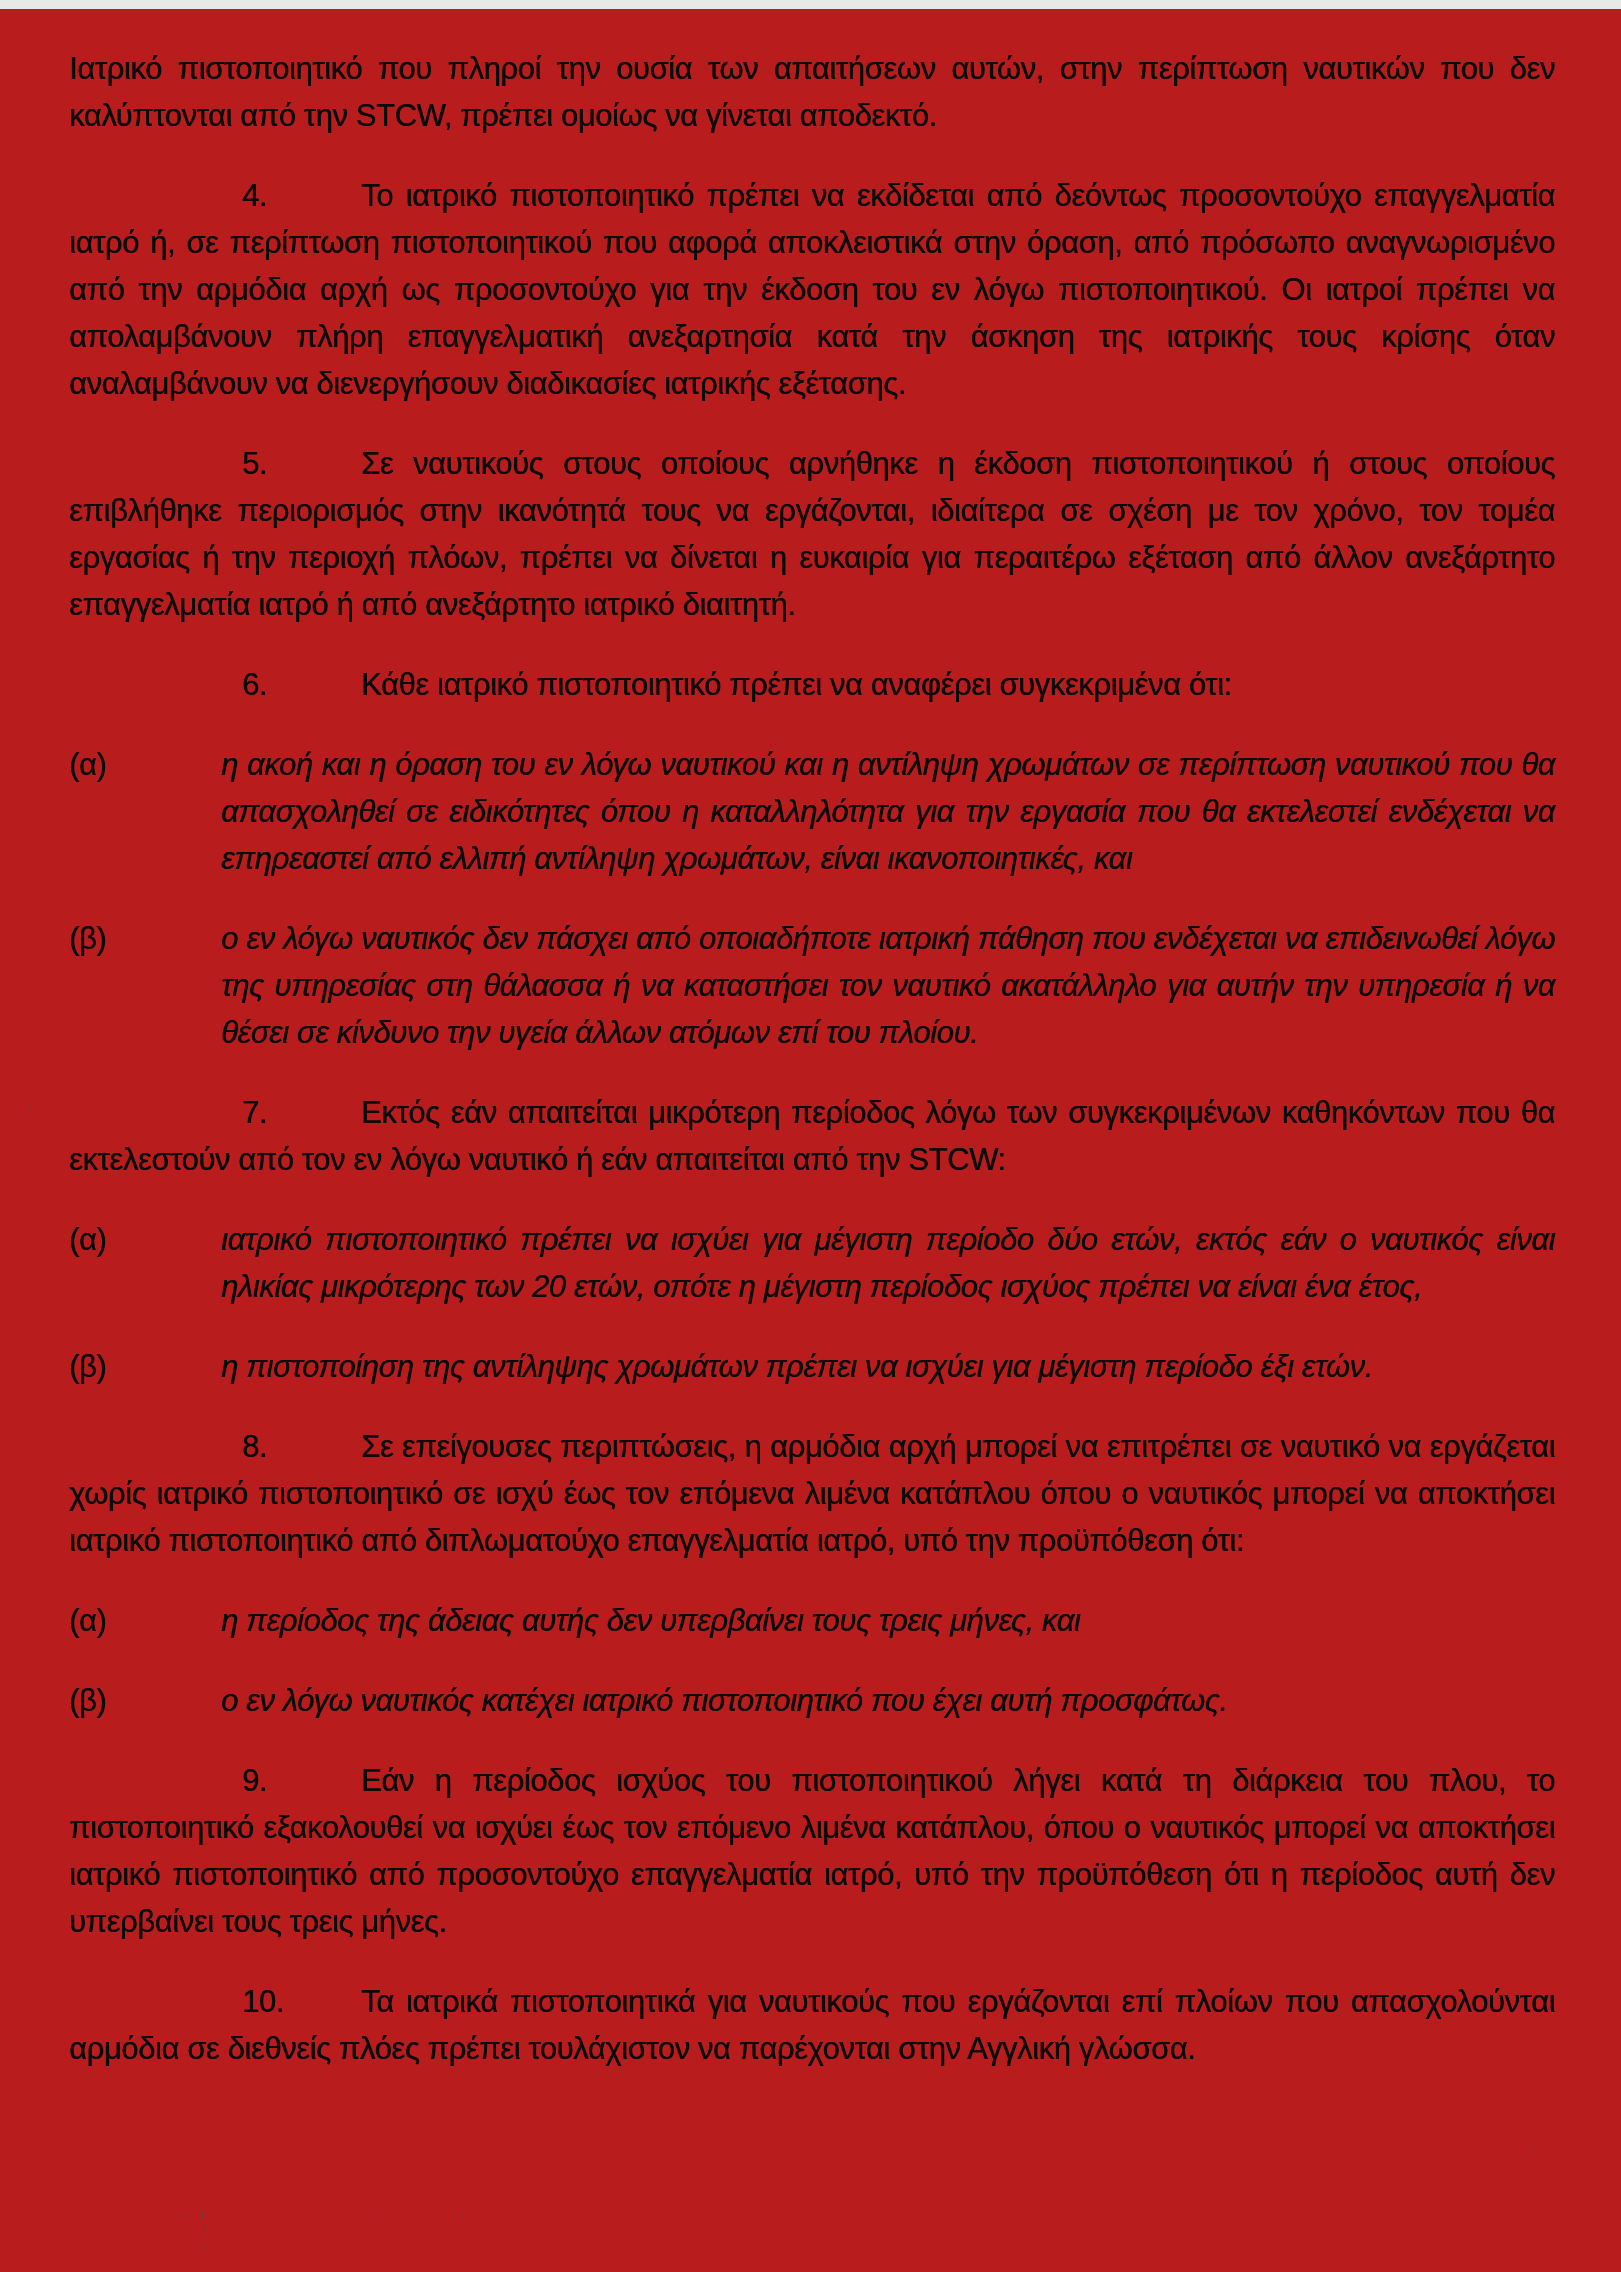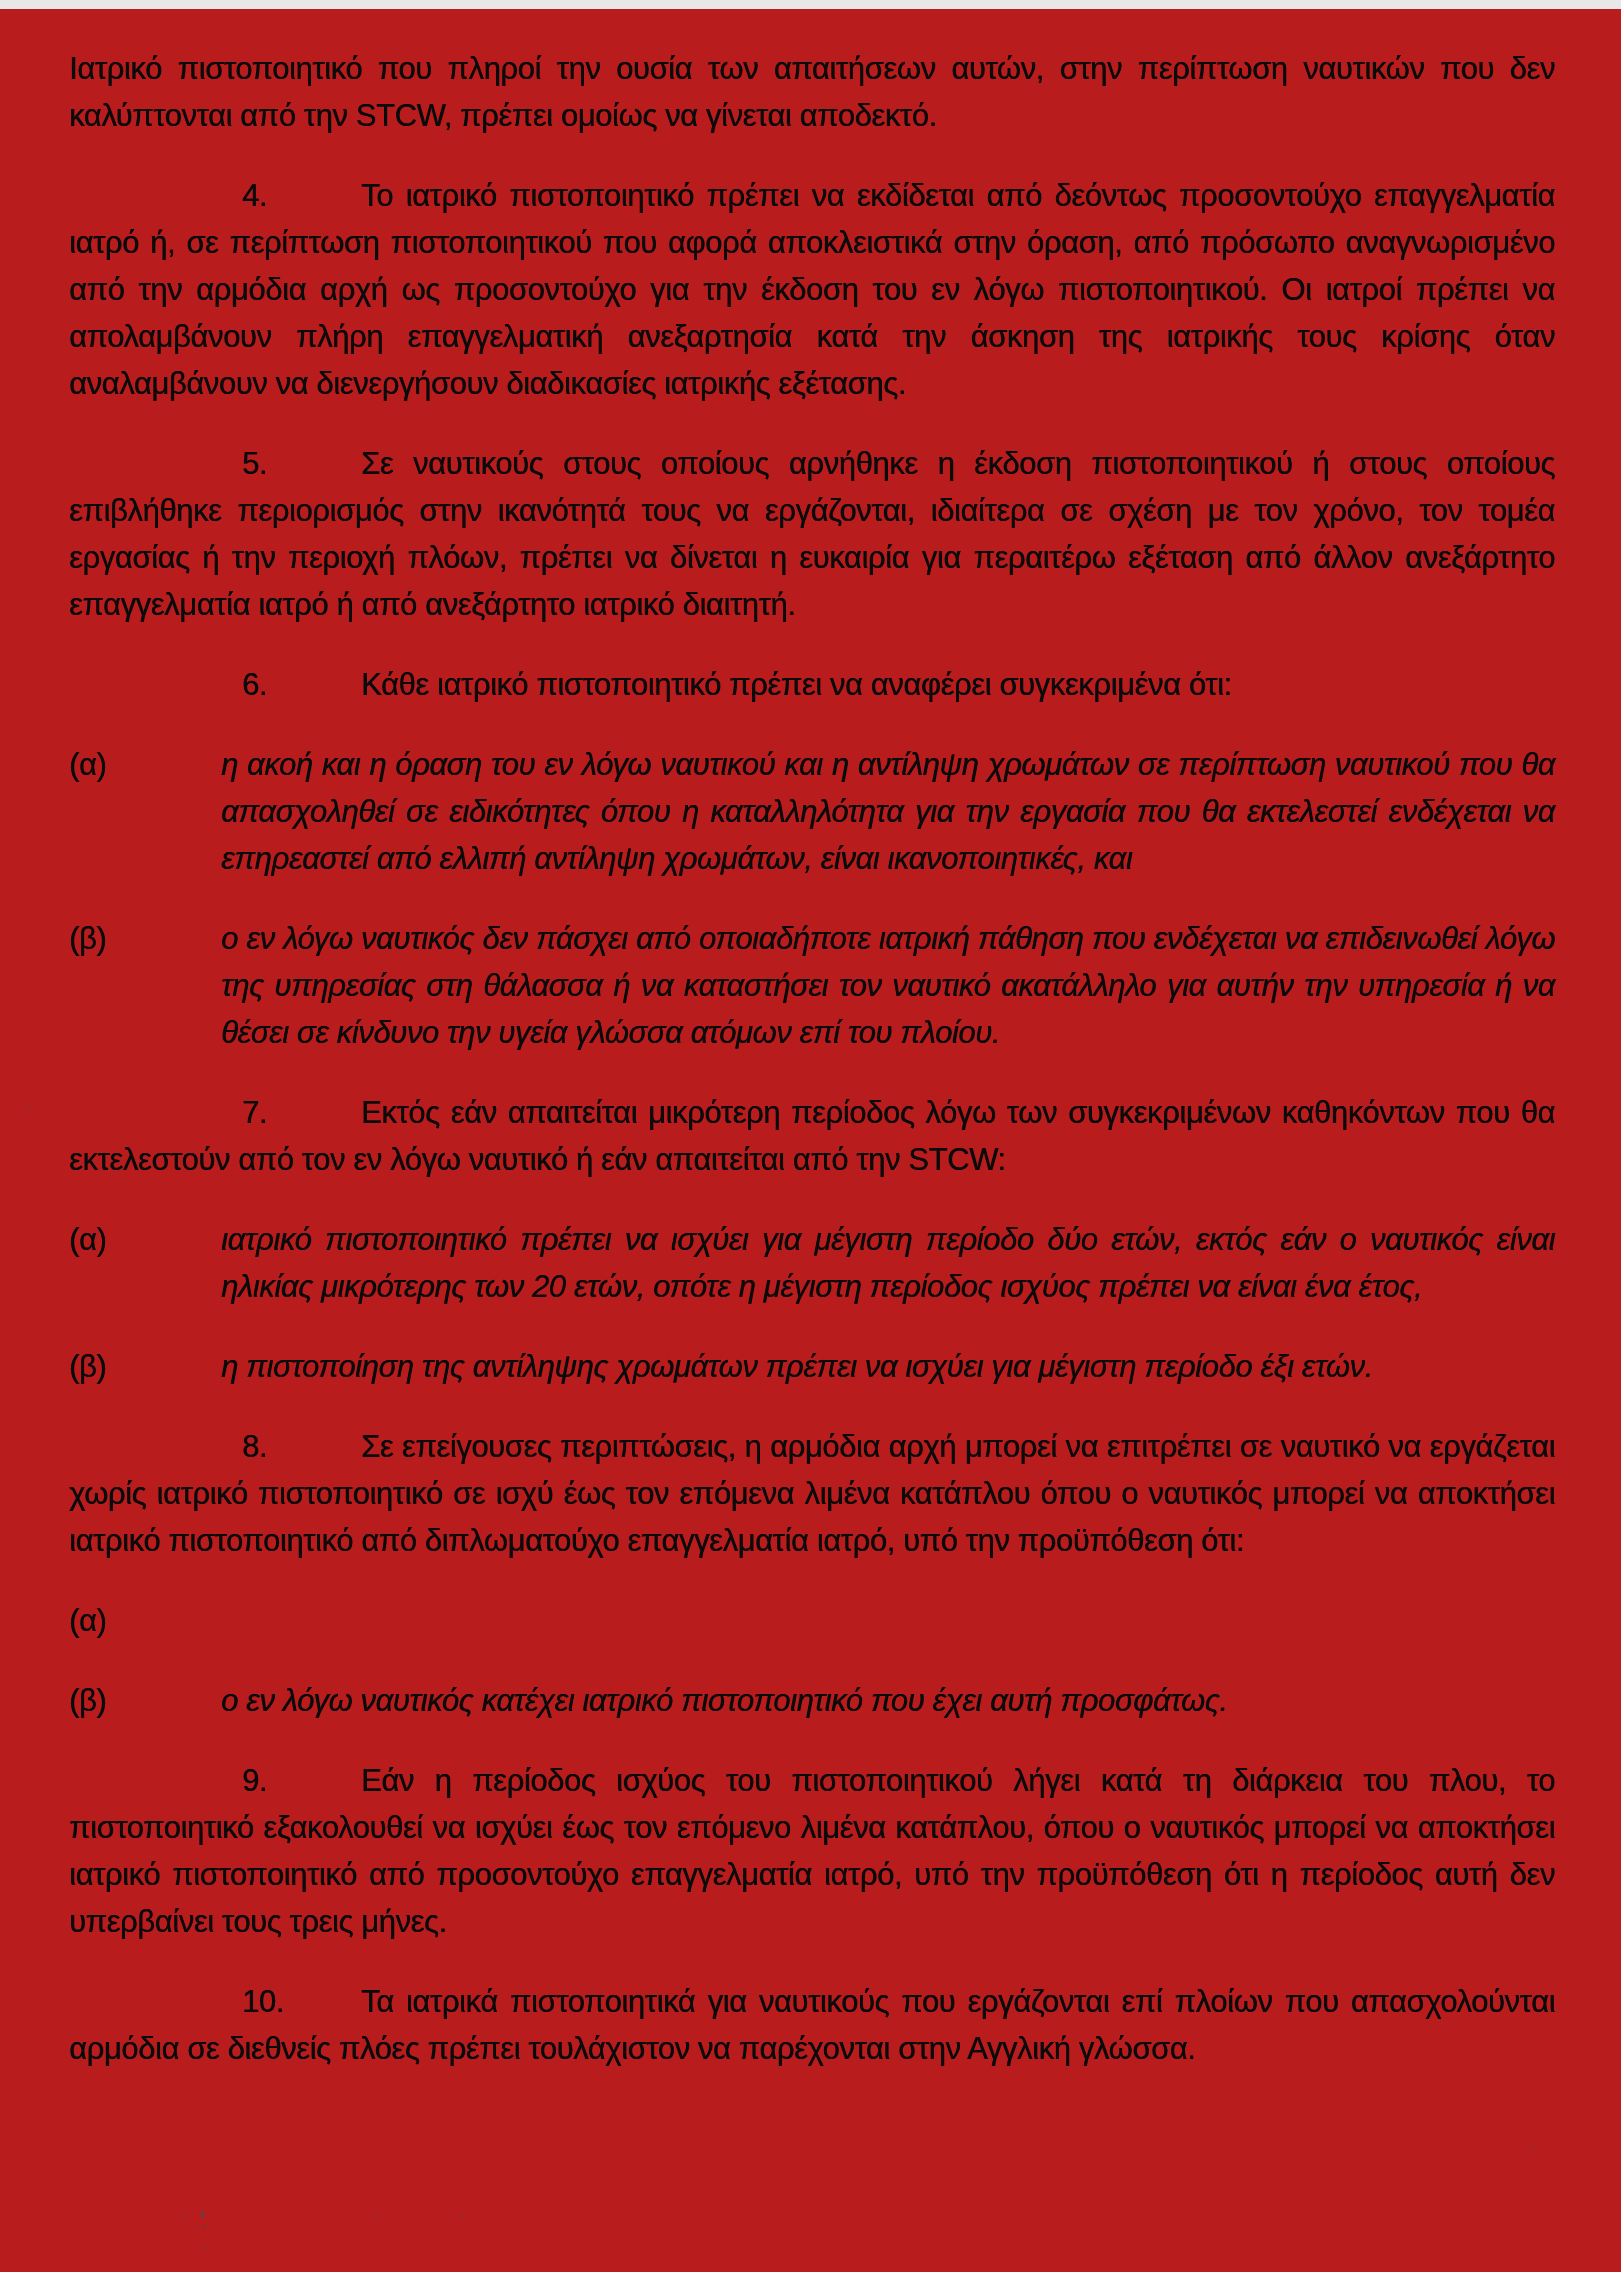--- a/index.html
+++ b/index.html
@@ -75,39 +75,40 @@
 
     <p class="block numbered"><span class="marker">6.</span><span>Κάθε ιατρικό πιστοποιητικό πρέπει να αναφέρει συγκεκριμένα ότι:</span></p>
 
     <div class="block lettered">
       <div class="marker">(α)</div>
       <div class="body">η ακοή και η όραση του εν λόγω ναυτικού και η αντίληψη χρωμάτων σε περίπτωση ναυτικού που θα απασχοληθεί σε ειδικότητες όπου η καταλληλότητα για την εργασία που θα εκτελεστεί ενδέχεται να επηρεαστεί από ελλιπή αντίληψη χρωμάτων, είναι ικανοποιητικές, και</div>
     </div>
 
     <div class="block lettered">
       <div class="marker">(β)</div>
-      <div class="body">ο εν λόγω ναυτικός δεν πάσχει από οποιαδήποτε ιατρική πάθηση που ενδέχεται να επιδεινωθεί λόγω της υπηρεσίας στη θάλασσα ή να καταστήσει τον ναυτικό ακατάλληλο για αυτήν την υπηρεσία ή να θέσει σε κίνδυνο την υγεία γλώσσα ατόμων επί του πλοίου.</div>
+      <div class="body">ο εν λόγω ναυτικός δεν πάσχει από οποιαδήποτε ιατρική πάθηση που ενδέχεται να επιδεινωθεί λόγω της υπηρεσίας στη θάλασσα ή να καταστήσει τον ναυτικό ακατάλληλο για αυτήν την υπηρεσία ή να θέσει σε κίνδυνο την υγεία άλλων ατόμων επί του πλοίου.</div>
     </div>
 
     <p class="block numbered"><span class="marker">7.</span><span>Εκτός εάν απαιτείται μικρότερη περίοδος λόγω των συγκεκριμένων καθηκόντων που θα εκτελεστούν από τον εν λόγω ναυτικό ή εάν απαιτείται από την STCW:</span></p>
 
     <div class="block lettered">
       <div class="marker">(α)</div>
       <div class="body">ιατρικό πιστοποιητικό πρέπει να ισχύει για μέγιστη περίοδο δύο ετών, εκτός εάν ο ναυτικός είναι ηλικίας μικρότερης των 20 ετών, οπότε η μέγιστη περίοδος ισχύος πρέπει να είναι ένα έτος,</div>
     </div>
 
     <div class="block lettered">
       <div class="marker">(β)</div>
       <div class="body">η πιστοποίηση της αντίληψης χρωμάτων πρέπει να ισχύει για μέγιστη περίοδο έξι ετών.</div>
     </div>
 
     <p class="block numbered"><span class="marker">8.</span><span>Σε επείγουσες περιπτώσεις, η αρμόδια αρχή μπορεί να επιτρέπει σε ναυτικό να εργάζεται χωρίς ιατρικό πιστοποιητικό σε ισχύ έως τον επόμενα λιμένα κατάπλου όπου ο ναυτικός μπορεί να αποκτήσει ιατρικό πιστοποιητικό από διπλωματούχο επαγγελματία ιατρό, υπό την προϋπόθεση ότι:</span></p>
 
     <div class="block lettered">
       <div class="marker">(α)</div>
+      <div class="body">η περίοδος της άδειας αυτής δεν υπερβαίνει τους τρεις μήνες, και</div>
     </div>
 
     <div class="block lettered">
       <div class="marker">(β)</div>
       <div class="body">ο εν λόγω ναυτικός κατέχει ιατρικό πιστοποιητικό που έχει αυτή προσφάτως.</div>
     </div>
 
     <p class="block numbered"><span class="marker">9.</span><span>Εάν η περίοδος ισχύος του πιστοποιητικού λήγει κατά τη διάρκεια του πλου, το πιστοποιητικό εξακολουθεί να ισχύει έως τον επόμενο λιμένα κατάπλου, όπου ο ναυτικός μπορεί να αποκτήσει ιατρικό πιστοποιητικό από προσοντούχο επαγγελματία ιατρό, υπό την προϋπόθεση ότι η περίοδος αυτή δεν υπερβαίνει τους τρεις μήνες.</span></p>
 
     <p class="block numbered"><span class="marker">10.</span><span>Τα ιατρικά πιστοποιητικά για ναυτικούς που εργάζονται επί πλοίων που απασχολούνται αρμόδια σε διεθνείς πλόες πρέπει τουλάχιστον να παρέχονται στην Αγγλική γλώσσα.</span></p>

